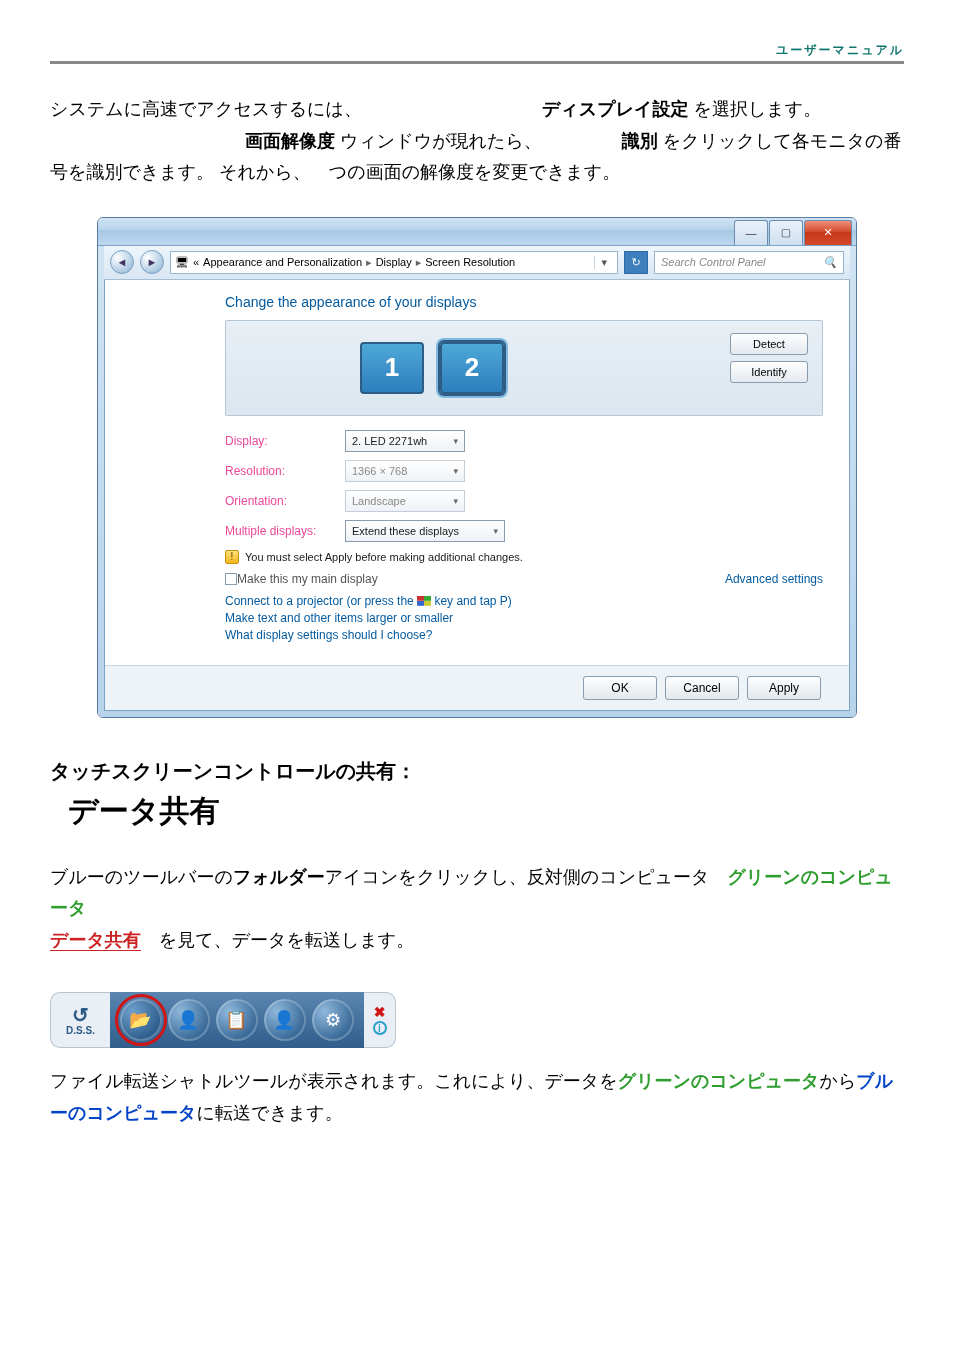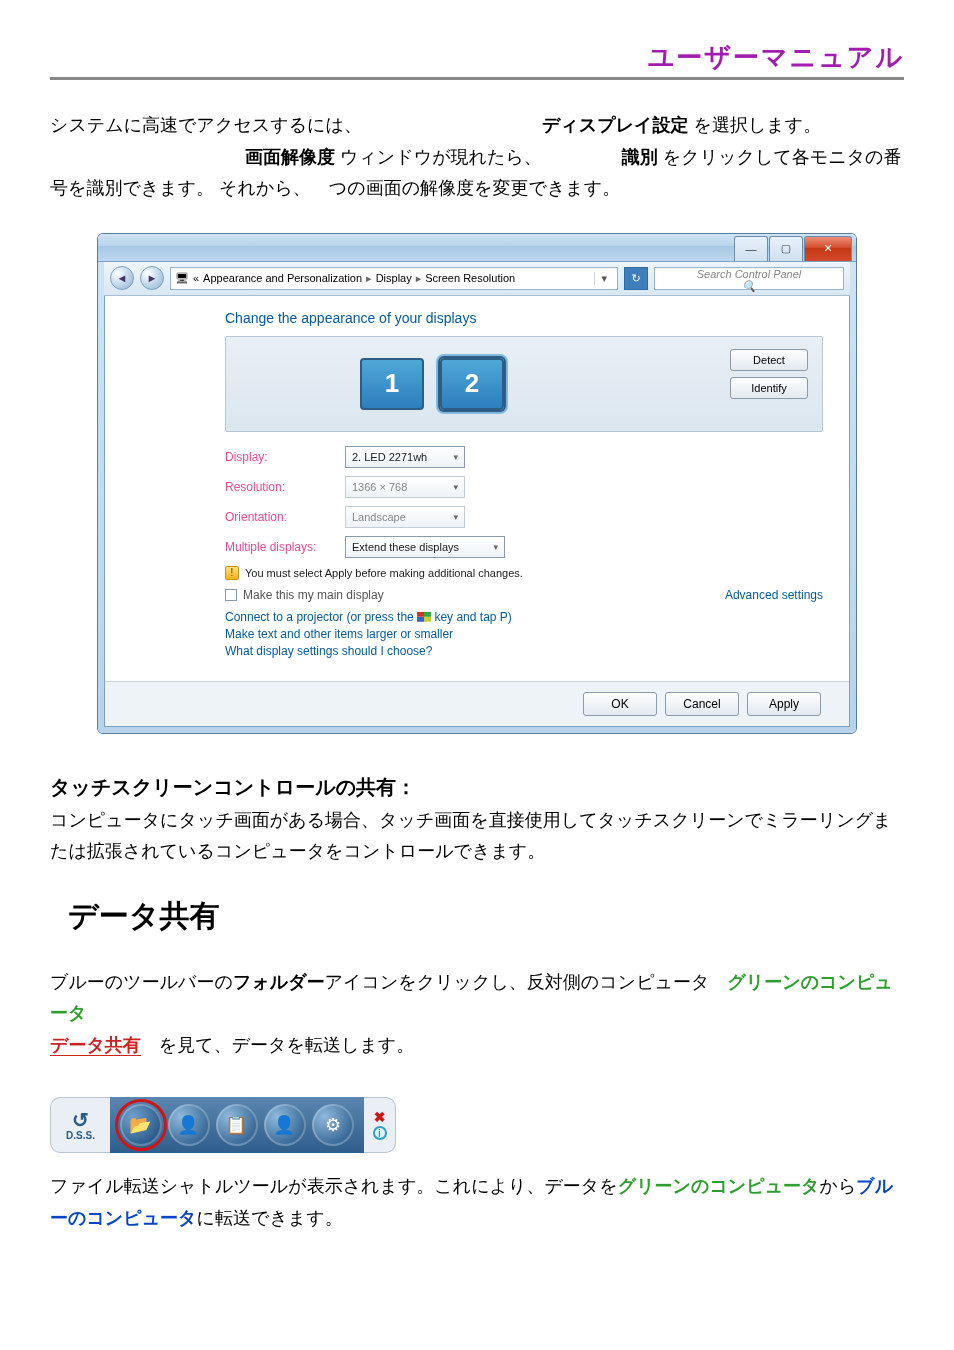--- a/index.html
+++ b/index.html
@@ -13,22 +13,22 @@
   .page {
     padding: 40px 50px 60px 50px;
   }
   .top-header {
     border-bottom: 3px solid #888;
     padding-bottom: 2px;
     margin-bottom: 30px;
     text-align: right;
   }
   .top-header span {
-    color: #a21caf;
-    font-size: 26px;
+    color: #0f766e;
+    font-size: 12px;
     font-weight: bold;
     letter-spacing: 2px;
   }
   h2.section-title {
     font-size: 20px;
     margin: 0 0 4px 0;
   }
   .body-text {
     font-size: 18px;
     line-height: 1.75;
@@ -116,21 +116,20 @@
     background: #fff;
     border: 1px solid #9ab4cb;
     height: 23px;
     display: flex;
     align-items: center;
     padding: 0 6px;
     color: #888;
     font-style: italic;
     font-size: 11px;
     justify-content: space-between;
-    flex-direction: column;
   }
   .win7-body {
     background: #fff;
     padding: 14px 26px 20px 120px;
     font-size: 12px;
     color: #1a1a1a;
     border-radius: 7px;
   }
   .win7-body h3 {
     color: #035a9e;
@@ -210,21 +209,21 @@
     font-size: 10px; color: #5a3b00;
     border-radius: 2px;
   }
   .main-row {
     display: flex; justify-content: space-between; align-items: center;
     margin: 4px 0 8px 0;
     font-size: 12px;
   }
   .main-row .link { color: #035a9e; }
   .checkbox {
-    display: inline-flex; align-items: center; gap: 6px; color: #555;
+    display: inline-flex; align-items: center; color: #555;
   }
   .checkbox .box {
     width: 12px; height: 12px; border: 1px solid #8a9bac; background: #fff;
   }
   .link-list div {
     color: #035a9e; font-size: 12px; margin: 3px 0;
   }
   .win-key {
     display: inline-block; width: 14px; height: 10px;
     background:
@@ -430,21 +429,20 @@
           <button>OK</button>
           <button>Cancel</button>
           <button>Apply</button>
         </div>
       </div>
     </div>
   </div>
 
   
   <h2 class="section-title">タッチスクリーンコントロールの共有：</h2>
-  <p class="body-text">コンピュータにタッチ画面がある場合、タッチ画面を直接使用してタッチスクリーンでミラーリングまたは拡張されているコンピュータをコントロールできます。</p>
 
   
   <h1 class="big-title">データ共有</h1>
 
   <p class="body-text">
     <span>ブルーのツールバーの</span><span class="bold">フォルダー</span><span>アイコンをクリックし、反対側のコンピュータ　</span><span class="green-title">グリーンのコンピュータ</span><br>
     
     <span class="red-underline" style="color:#cc2222;font-weight:bold;border-bottom:1px solid #cc2222;">データ共有</span><span>　を見て、データを転送します。</span>
   </p>
 

